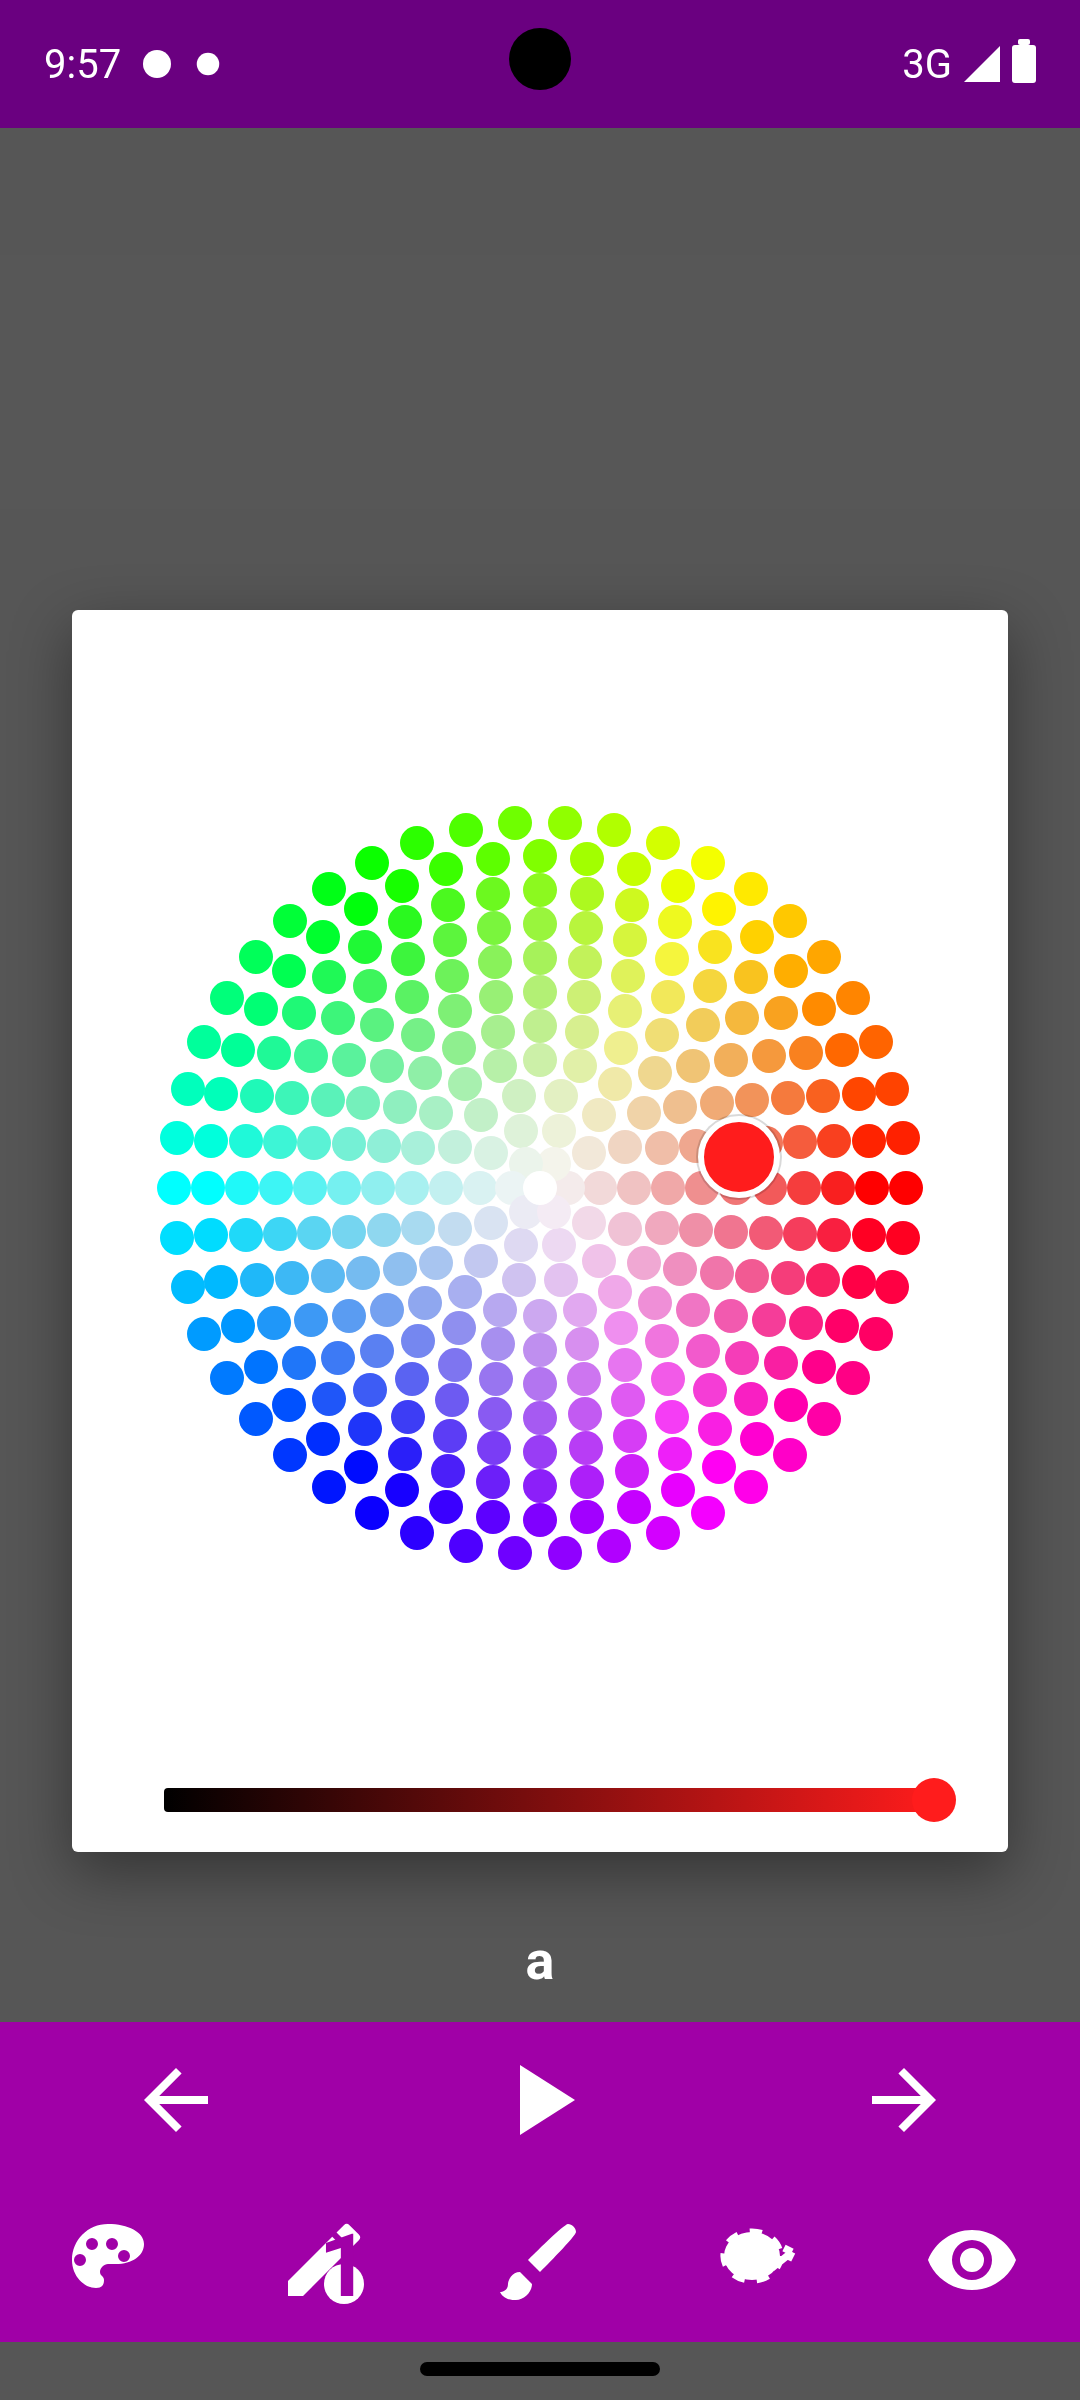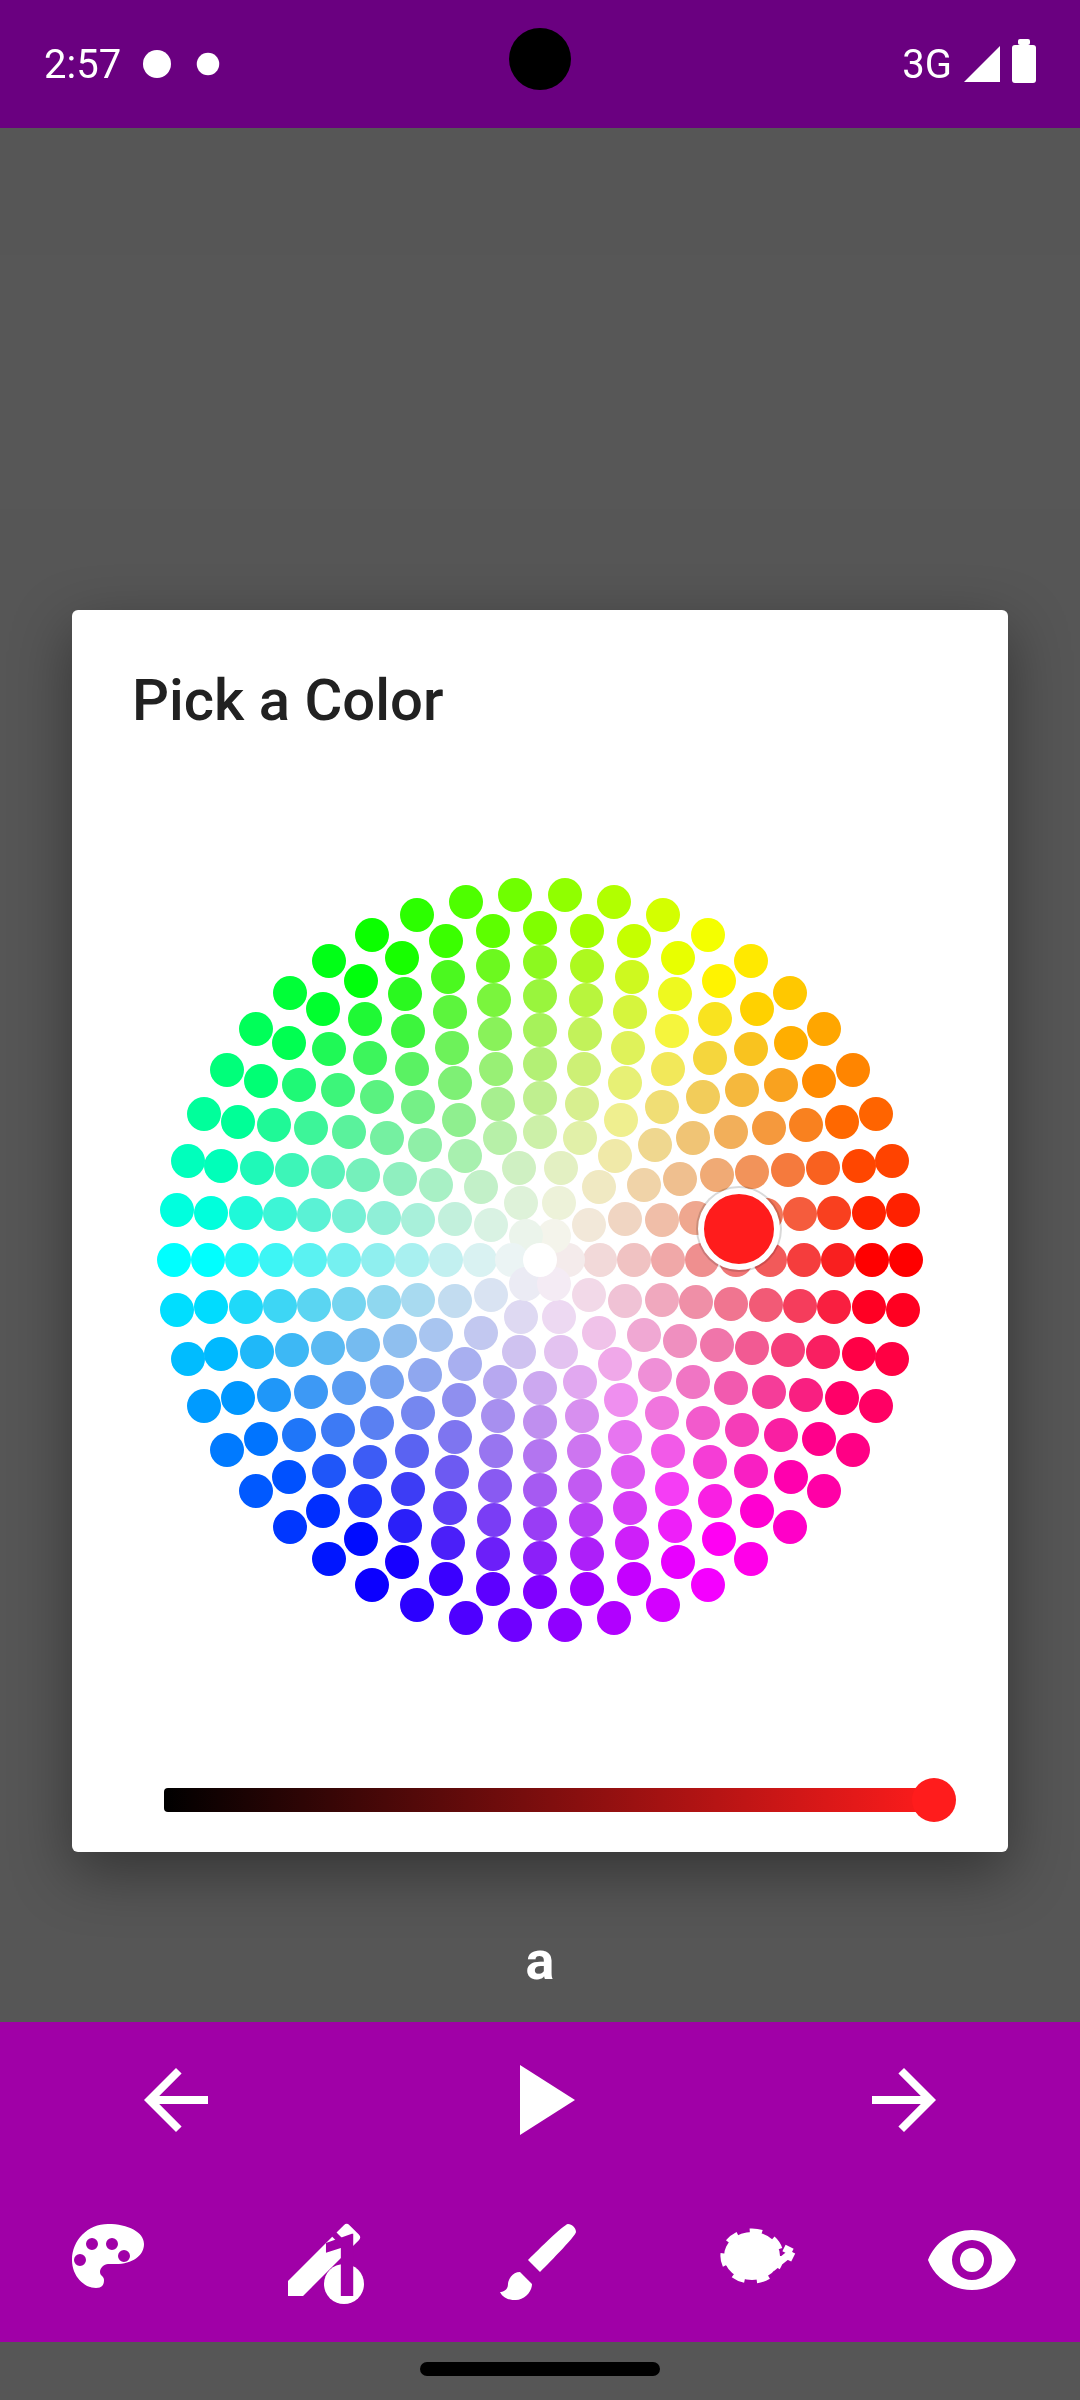--- a/index.html
+++ b/index.html
@@ -255,21 +255,21 @@
       font-size: 22px;
       fill: #a000a7;
       font-weight: bold;
     }
   </style>
 </head>
 <body>
 
 <div class="status-bar">
   <div class="status-left">
-    <span>2:57</span>
+    <span>9:57</span>
     <span class="status-dot"></span>
     <svg class="status-cat" viewBox="0 0 24 24">
       <circle cx="12" cy="12" r="9"></circle>
     </svg>
   </div>
   <div class="camera-notch"></div>
   <div class="status-right">
     <span>3G</span>
     <span class="signal-tri"></span>
     <span class="battery"></span>
@@ -327,21 +327,20 @@
       <svg viewBox="0 0 24 24">
           <path d="M12 4.5C7 4.5 2.7 7.6 1 12c1.7 4.4 6 7.5 11 7.5s9.3-3.1 11-7.5C21.3 7.6 17 4.5 12 4.5zm0 12.5a5 5 0 110-10 5 5 0 010 10zm0-8a3 3 0 100 6 3 3 0 000-6z"></path>
         </svg>
     </div>
   </div>
 </div>
 
 <div class="home-indicator"></div>
 
 <div class="dialog">
-  <div class="dialog-title">Pick a Color</div>
 
   <div class="color-wheel-wrap">
     <div class="color-wheel" id="color-wheel">
         <div class="wheel-dot" style="left: 749px; top: 383px; background: rgb(255, 0, 0);"></div>
         <div class="wheel-dot" style="left: 745.591px; top: 333.163px; background: rgb(255, 33, 0);"></div>
         <div class="wheel-dot" style="left: 735.428px; top: 284.254px; background: rgb(255, 67, 0);"></div>
         <div class="wheel-dot" style="left: 718.699px; top: 237.185px; background: rgb(255, 100, 0);"></div>
         <div class="wheel-dot" style="left: 695.718px; top: 192.832px; background: rgb(255, 133, 0);"></div>
         <div class="wheel-dot" style="left: 666.91px; top: 152.022px; background: rgb(255, 166, 0);"></div>
         <div class="wheel-dot" style="left: 632.814px; top: 115.514px; background: rgb(255, 200, 0);"></div>

